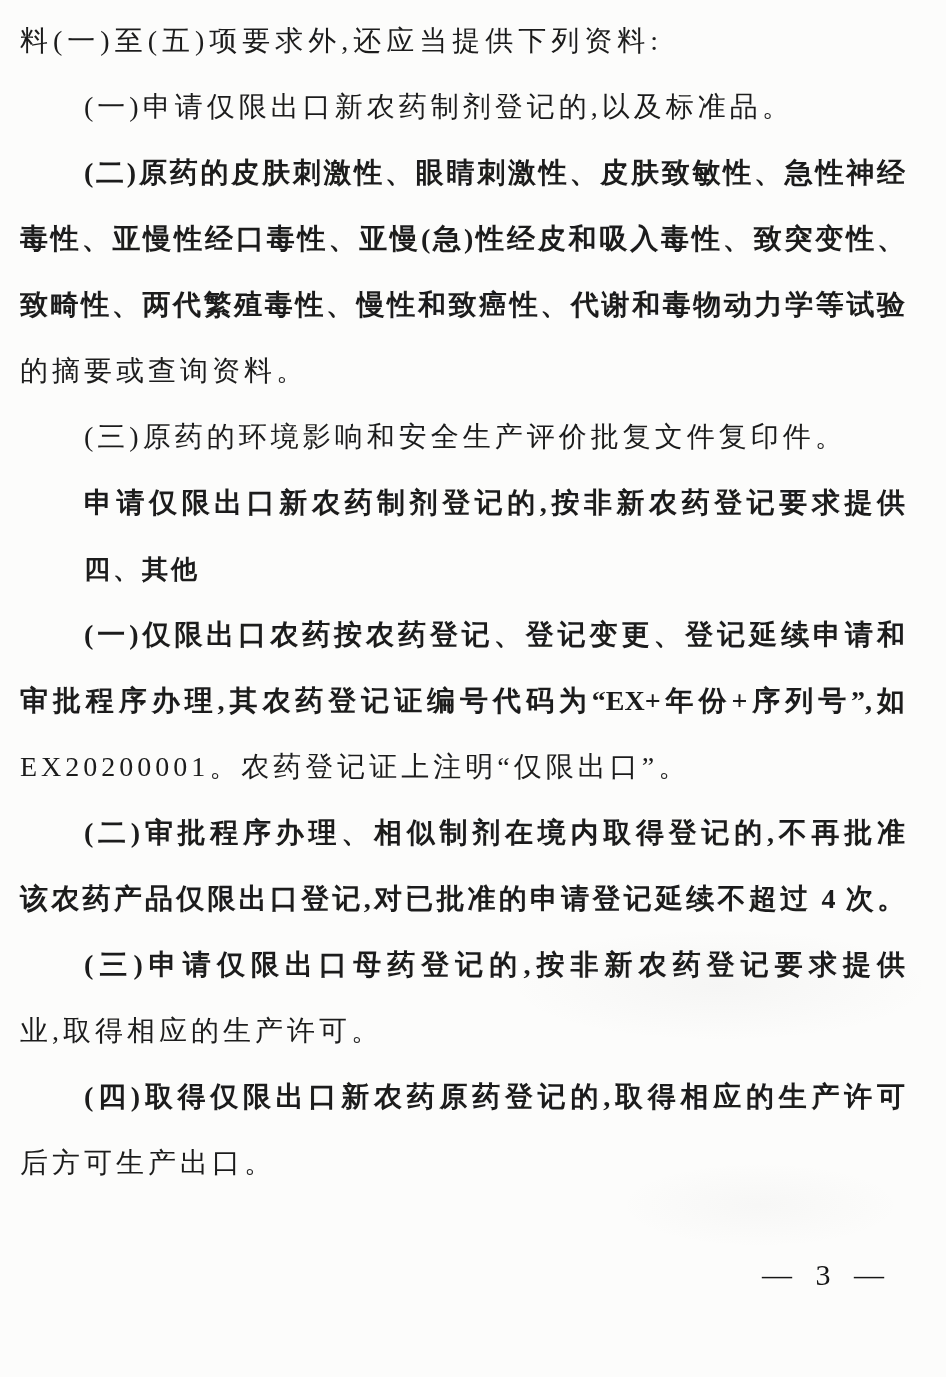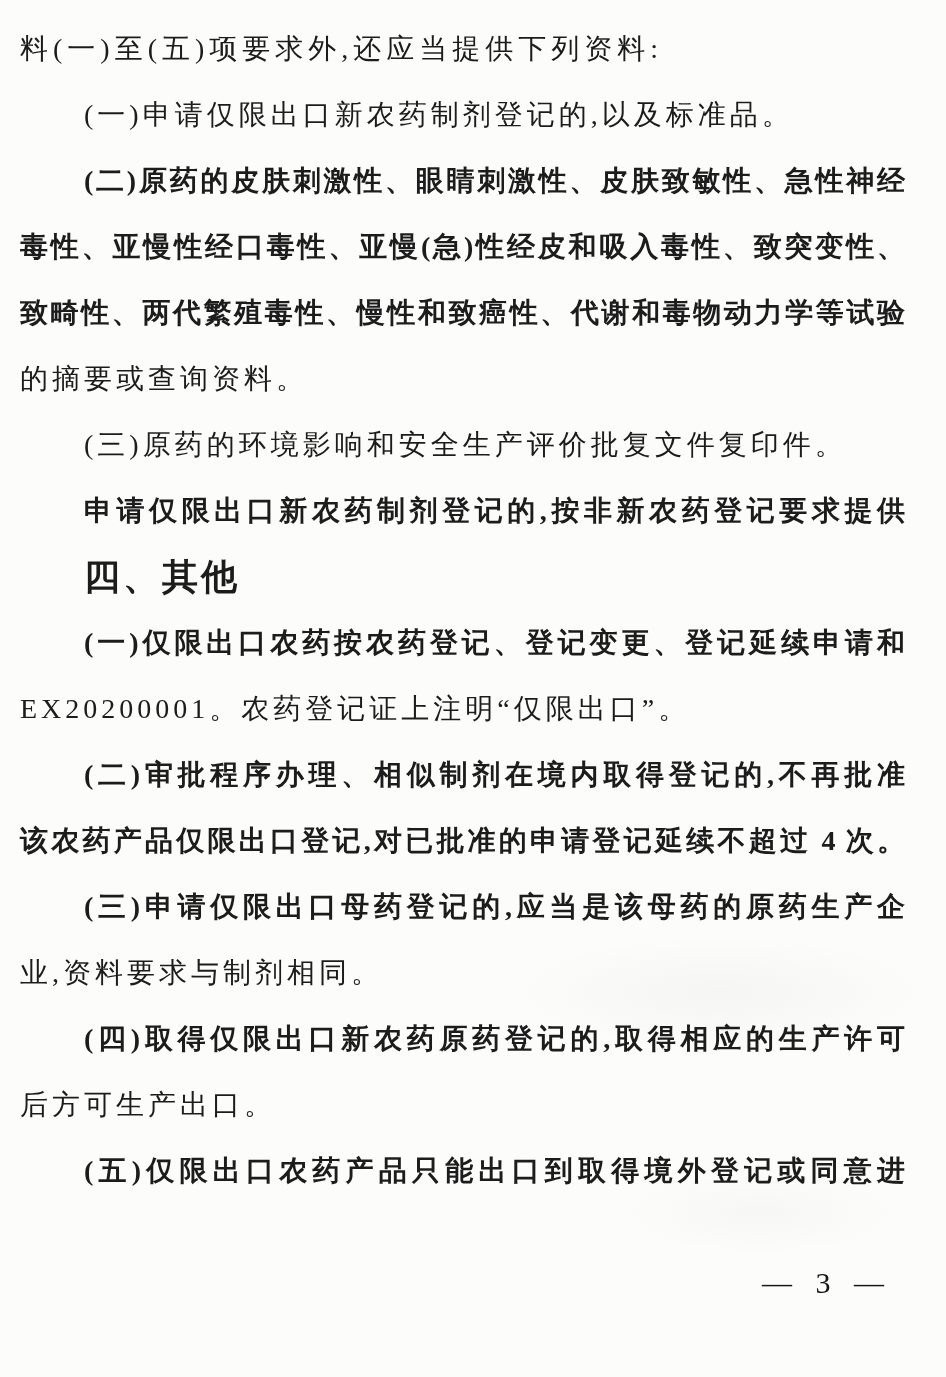--- a/index.html
+++ b/index.html
@@ -20,21 +20,20 @@
     left: 0; top: 0;
     width: 946px;
     height: 1303px;
     box-sizing: border-box;
     padding: 8px 41px 0 20px;
     
     background:
       radial-gradient(ellipse 300px 80px at 720px 985px, rgba(120,120,120,0.05), transparent 70%),
       radial-gradient(ellipse 200px 60px at 760px 1205px, rgba(120,120,120,0.04), transparent 70%),
       #fcfcfb;
-    margin-top: 8px;
   }
   .line {
     height: 66px;
     line-height: 66px;
     font-size: 28px;
     white-space: nowrap;
     text-align: left;
   }
   
   .j {
@@ -50,21 +49,21 @@
   
   .ls {
     letter-spacing: 4px;
   }
   .ls-wide {
     letter-spacing: 5px;
   }
   .heading {
     font-weight: bold;
     font-family: "Liberation Sans", "DejaVu Sans", sans-serif;
-    font-size: 36px;
+    font-size: 26px;
     letter-spacing: 3px;
   }
   .page-number {
     position: absolute;
     right: 54px;
     bottom: 8px;
     height: 40px;
     line-height: 40px;
     font-size: 30px;
     letter-spacing: 8px;
@@ -78,23 +77,23 @@
   <div class="line ls-wide">料(一)至(五)项要求外,还应当提供下列资料:</div>
   <div class="line indent ls">(一)申请仅限出口新农药制剂登记的,以及标准品。</div>
   <div class="line indent j">(二)原药的皮肤刺激性、眼睛刺激性、皮肤致敏性、急性神经</div>
   <div class="line j">毒性、亚慢性经口毒性、亚慢(急)性经皮和吸入毒性、致突变性、</div>
   <div class="line j">致畸性、两代繁殖毒性、慢性和致癌性、代谢和毒物动力学等试验</div>
   <div class="line ls">的摘要或查询资料。</div>
   <div class="line indent ls">(三)原药的环境影响和安全生产评价批复文件复印件。</div>
   <div class="line indent j">申请仅限出口新农药制剂登记的,按非新农药登记要求提供</div>
   <div class="line indent heading">四、其他</div>
   <div class="line indent j">(一)仅限出口农药按农药登记、登记变更、登记延续申请和</div>
+  <div class="line j">审批程序办理,其农药登记证编号代码为“EX+年份+序列号”,如</div>
   <div class="line ls">EX20200001。农药登记证上注明“仅限出口”。</div>
   <div class="line indent j">(二)审批程序办理、相似制剂在境内取得登记的,不再批准</div>
   <div class="line j">该农药产品仅限出口登记,对已批准的申请登记延续不超过 4 次。</div>
-  <div class="line indent j">(三)申请仅限出口母药登记的,应当是该母药的原药生产企</div>
-  <div class="line ls">业,资料要求与制剂相同。</div>
+  <div class="line indent j">(三)申请仅限出口母药登记的,按非新农药登记要求提供</div>
+  <div class="line ls">业,取得相应的生产许可。</div>
   <div class="line indent j">(四)取得仅限出口新农药原药登记的,取得相应的生产许可</div>
   <div class="line ls">后方可生产出口。</div>
-  <div class="line indent j">(五)仅限出口农药产品只能出口到取得境外登记或同意进</div>
 
   <div class="page-number">— 3 —</div>
 </div>
 
 </body></html>

